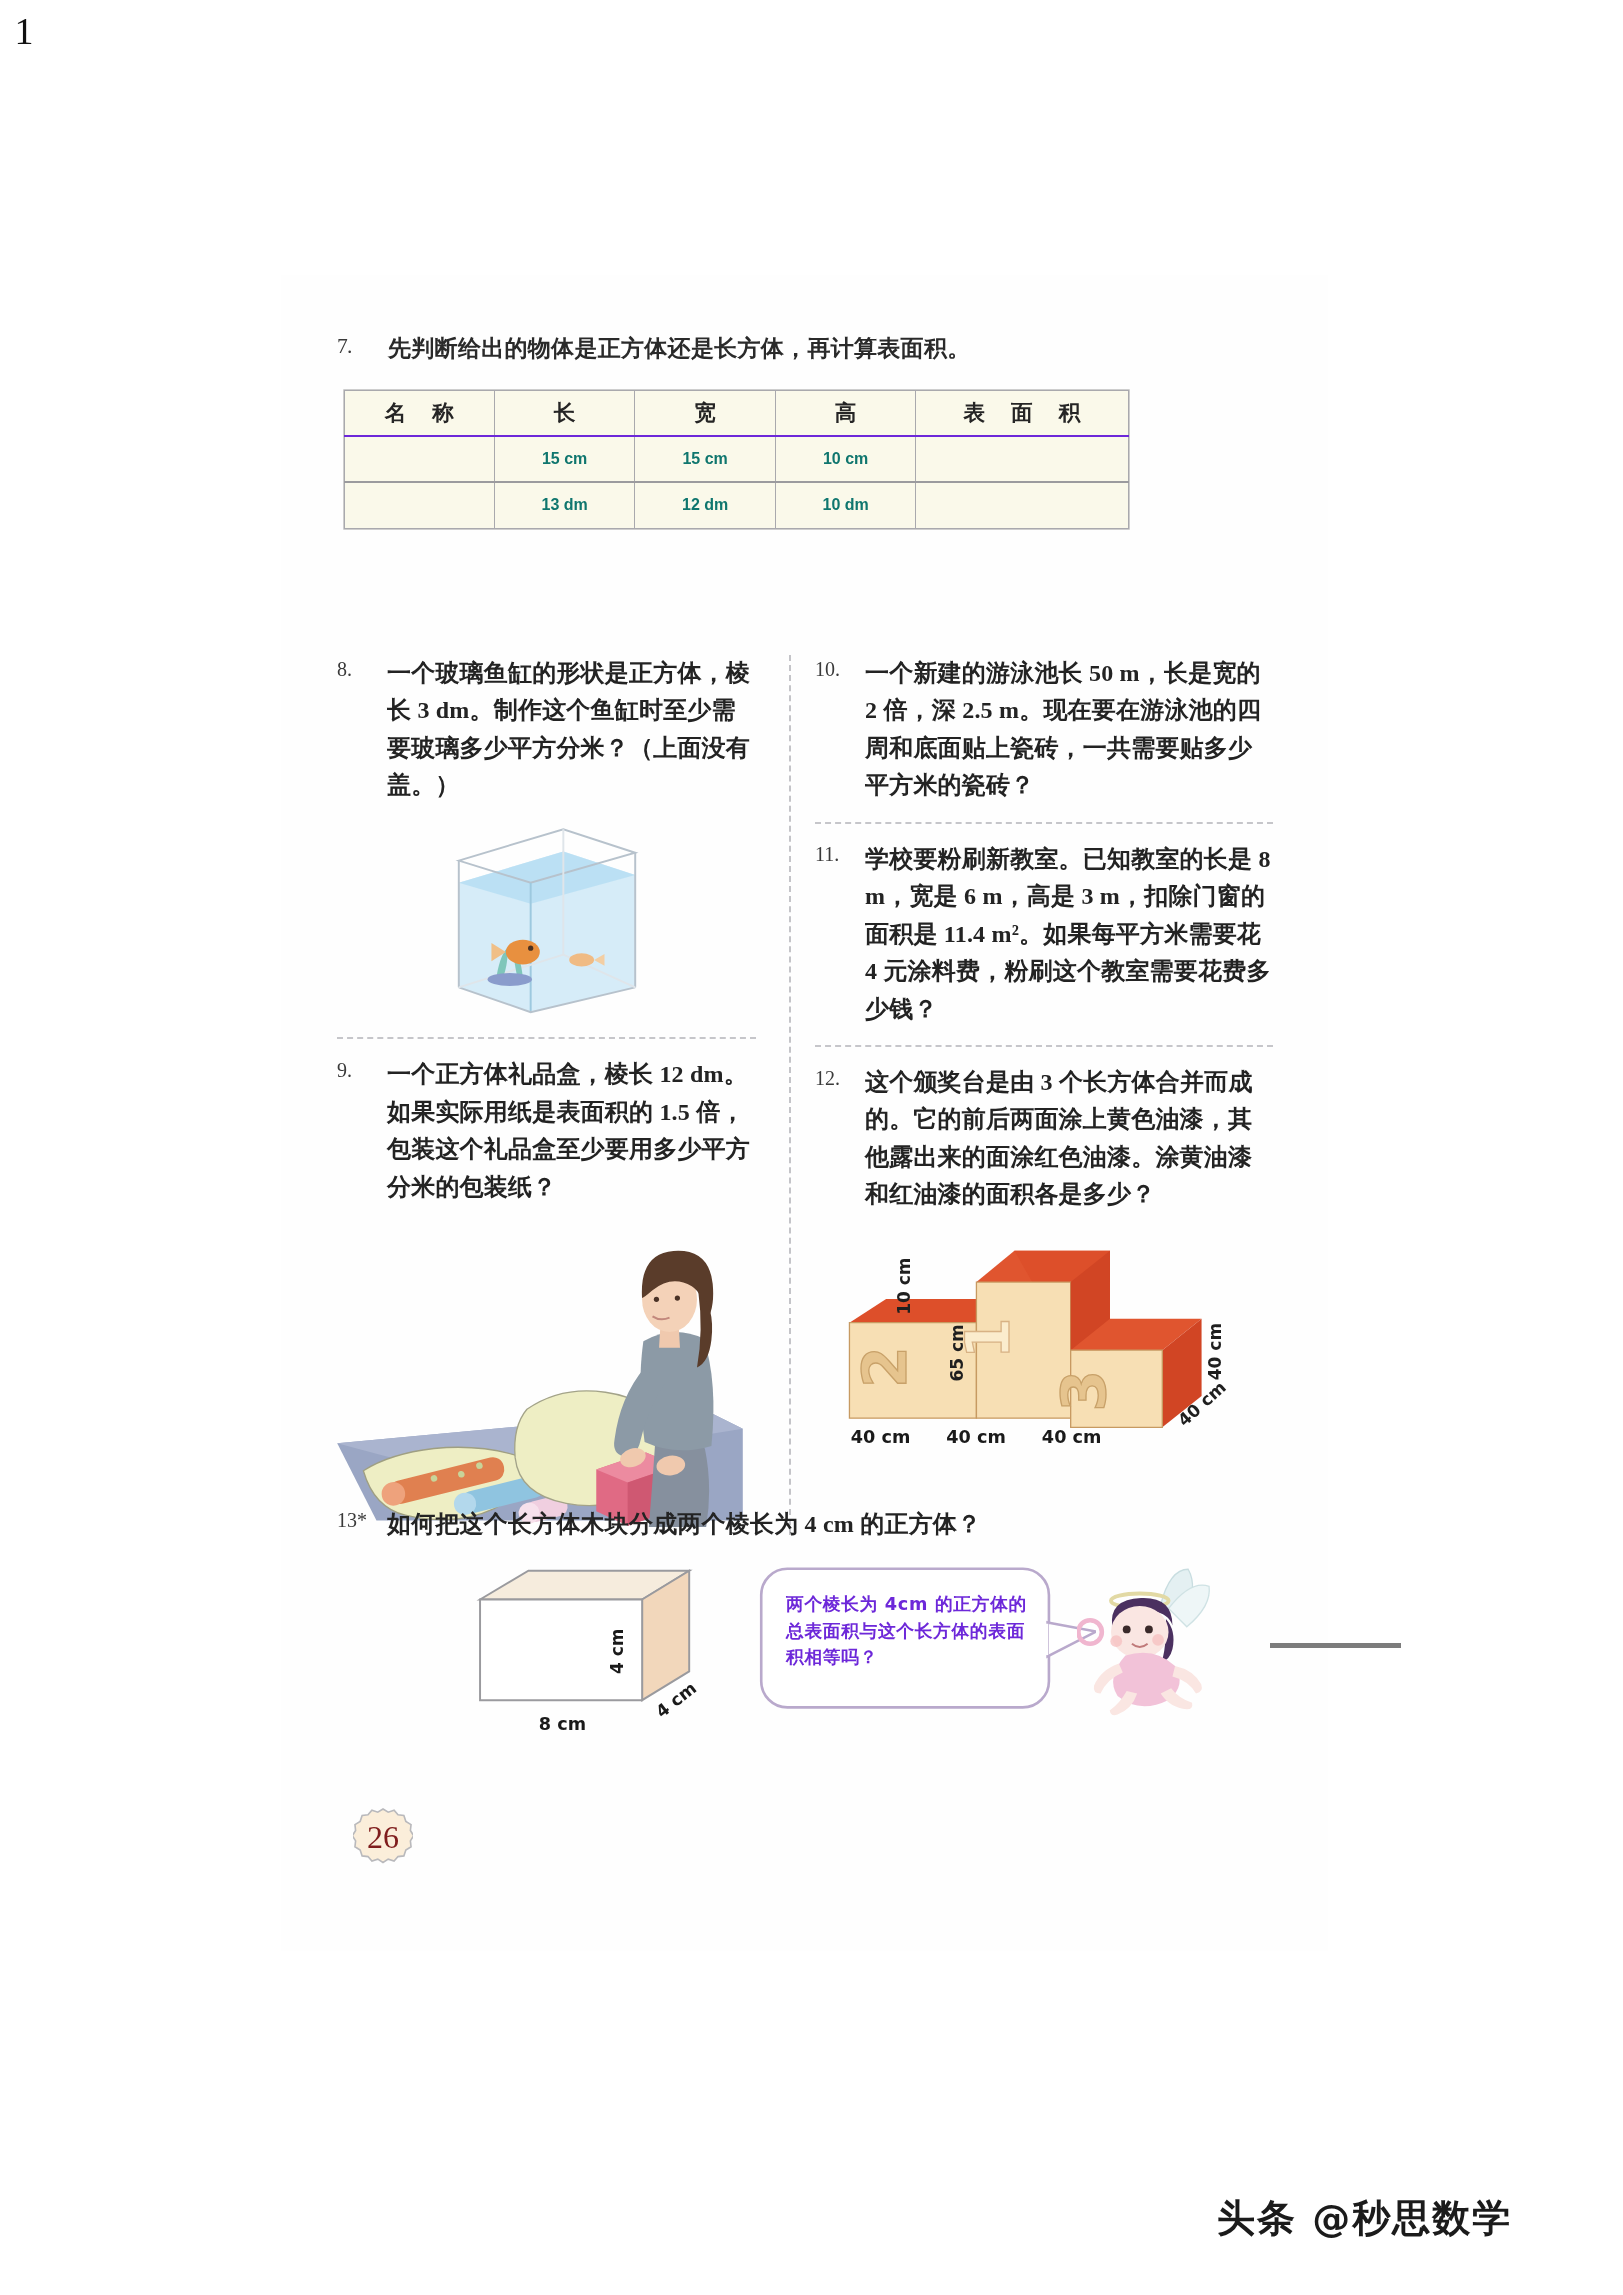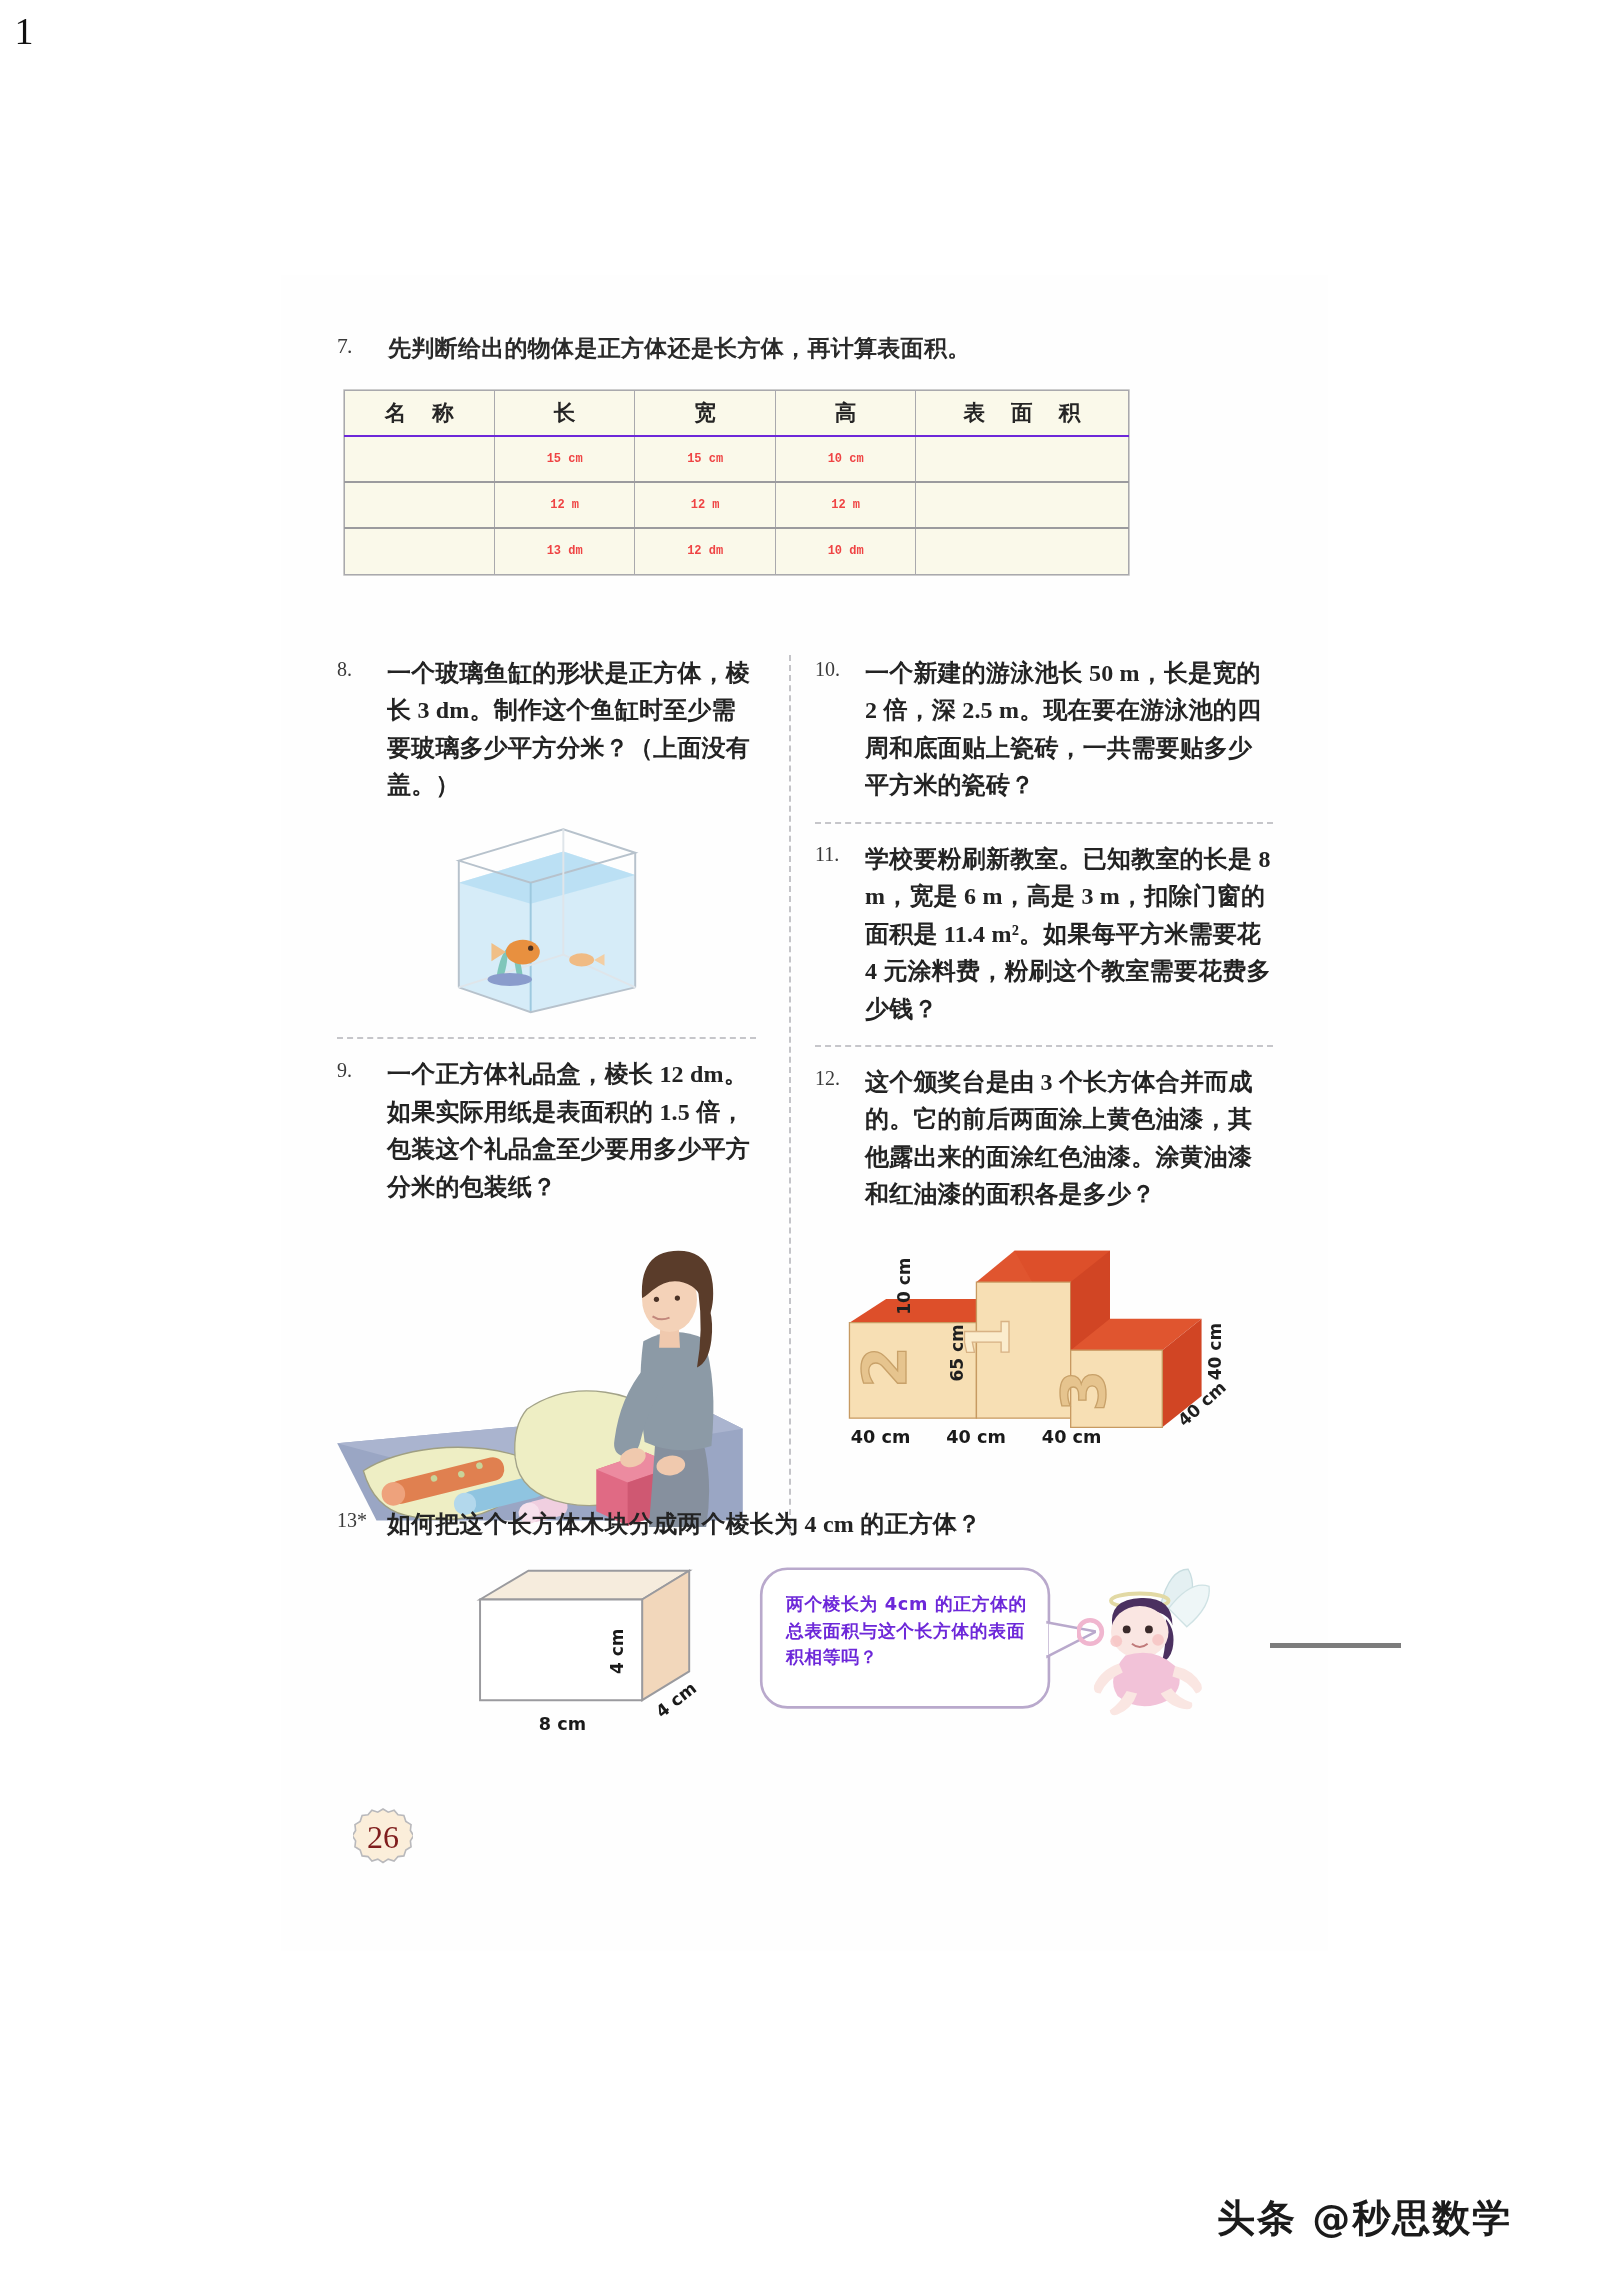--- a/index.html
+++ b/index.html
@@ -54,22 +54,22 @@
     vertical-align: middle;
     background: #faf9ea;
   }
   table.dims th {
     font-size: 21.6px; font-weight: 600; color: #252525;
     font-family: "DejaVu Sans", "Liberation Sans", sans-serif;
     letter-spacing: 9.2px; text-indent: 9.2px;
     border-bottom: 2px solid #6d28d9;
   }
   table.dims td {
-    font-size: 12px; color: #ef4444; font-weight: 600;
-    font-family: Liberation Mono, monospace;
+    font-size: 16px; color: #0f766e; font-weight: 600;
+    font-family: Liberation Sans, sans-serif;
     border-bottom: 2px solid #9b9b9e;
   }
   table.dims tr:last-child td { border-bottom: 0.7px solid #a9a9ad; }
   .col-name  { width: 151px; }
   .col-dim   { width: 141px; }
   .col-area  { width: 213px; }
 
   
   .cols { position: absolute; left: 56px; top: 380px; width: 936px; height: 818px; }
   .col-left  { position: absolute; left: 0;   top: 0; width: 419px; }
@@ -173,27 +173,20 @@
         <tbody>
           <tr>
             <td class="col-name"></td>
             <td class="col-dim">15 cm</td>
             <td class="col-dim">15 cm</td>
             <td class="col-dim">10 cm</td>
             <td class="col-area"></td>
           </tr>
           <tr>
             <td class="col-name"></td>
-            <td class="col-dim">12 m</td>
-            <td class="col-dim">12 m</td>
-            <td class="col-dim">12 m</td>
-            <td class="col-area"></td>
-          </tr>
-          <tr>
-            <td class="col-name"></td>
             <td class="col-dim">13 dm</td>
             <td class="col-dim">12 dm</td>
             <td class="col-dim">10 dm</td>
             <td class="col-area"></td>
           </tr>
         </tbody>
       </table>
     </div>
 
     <div class="cols">

